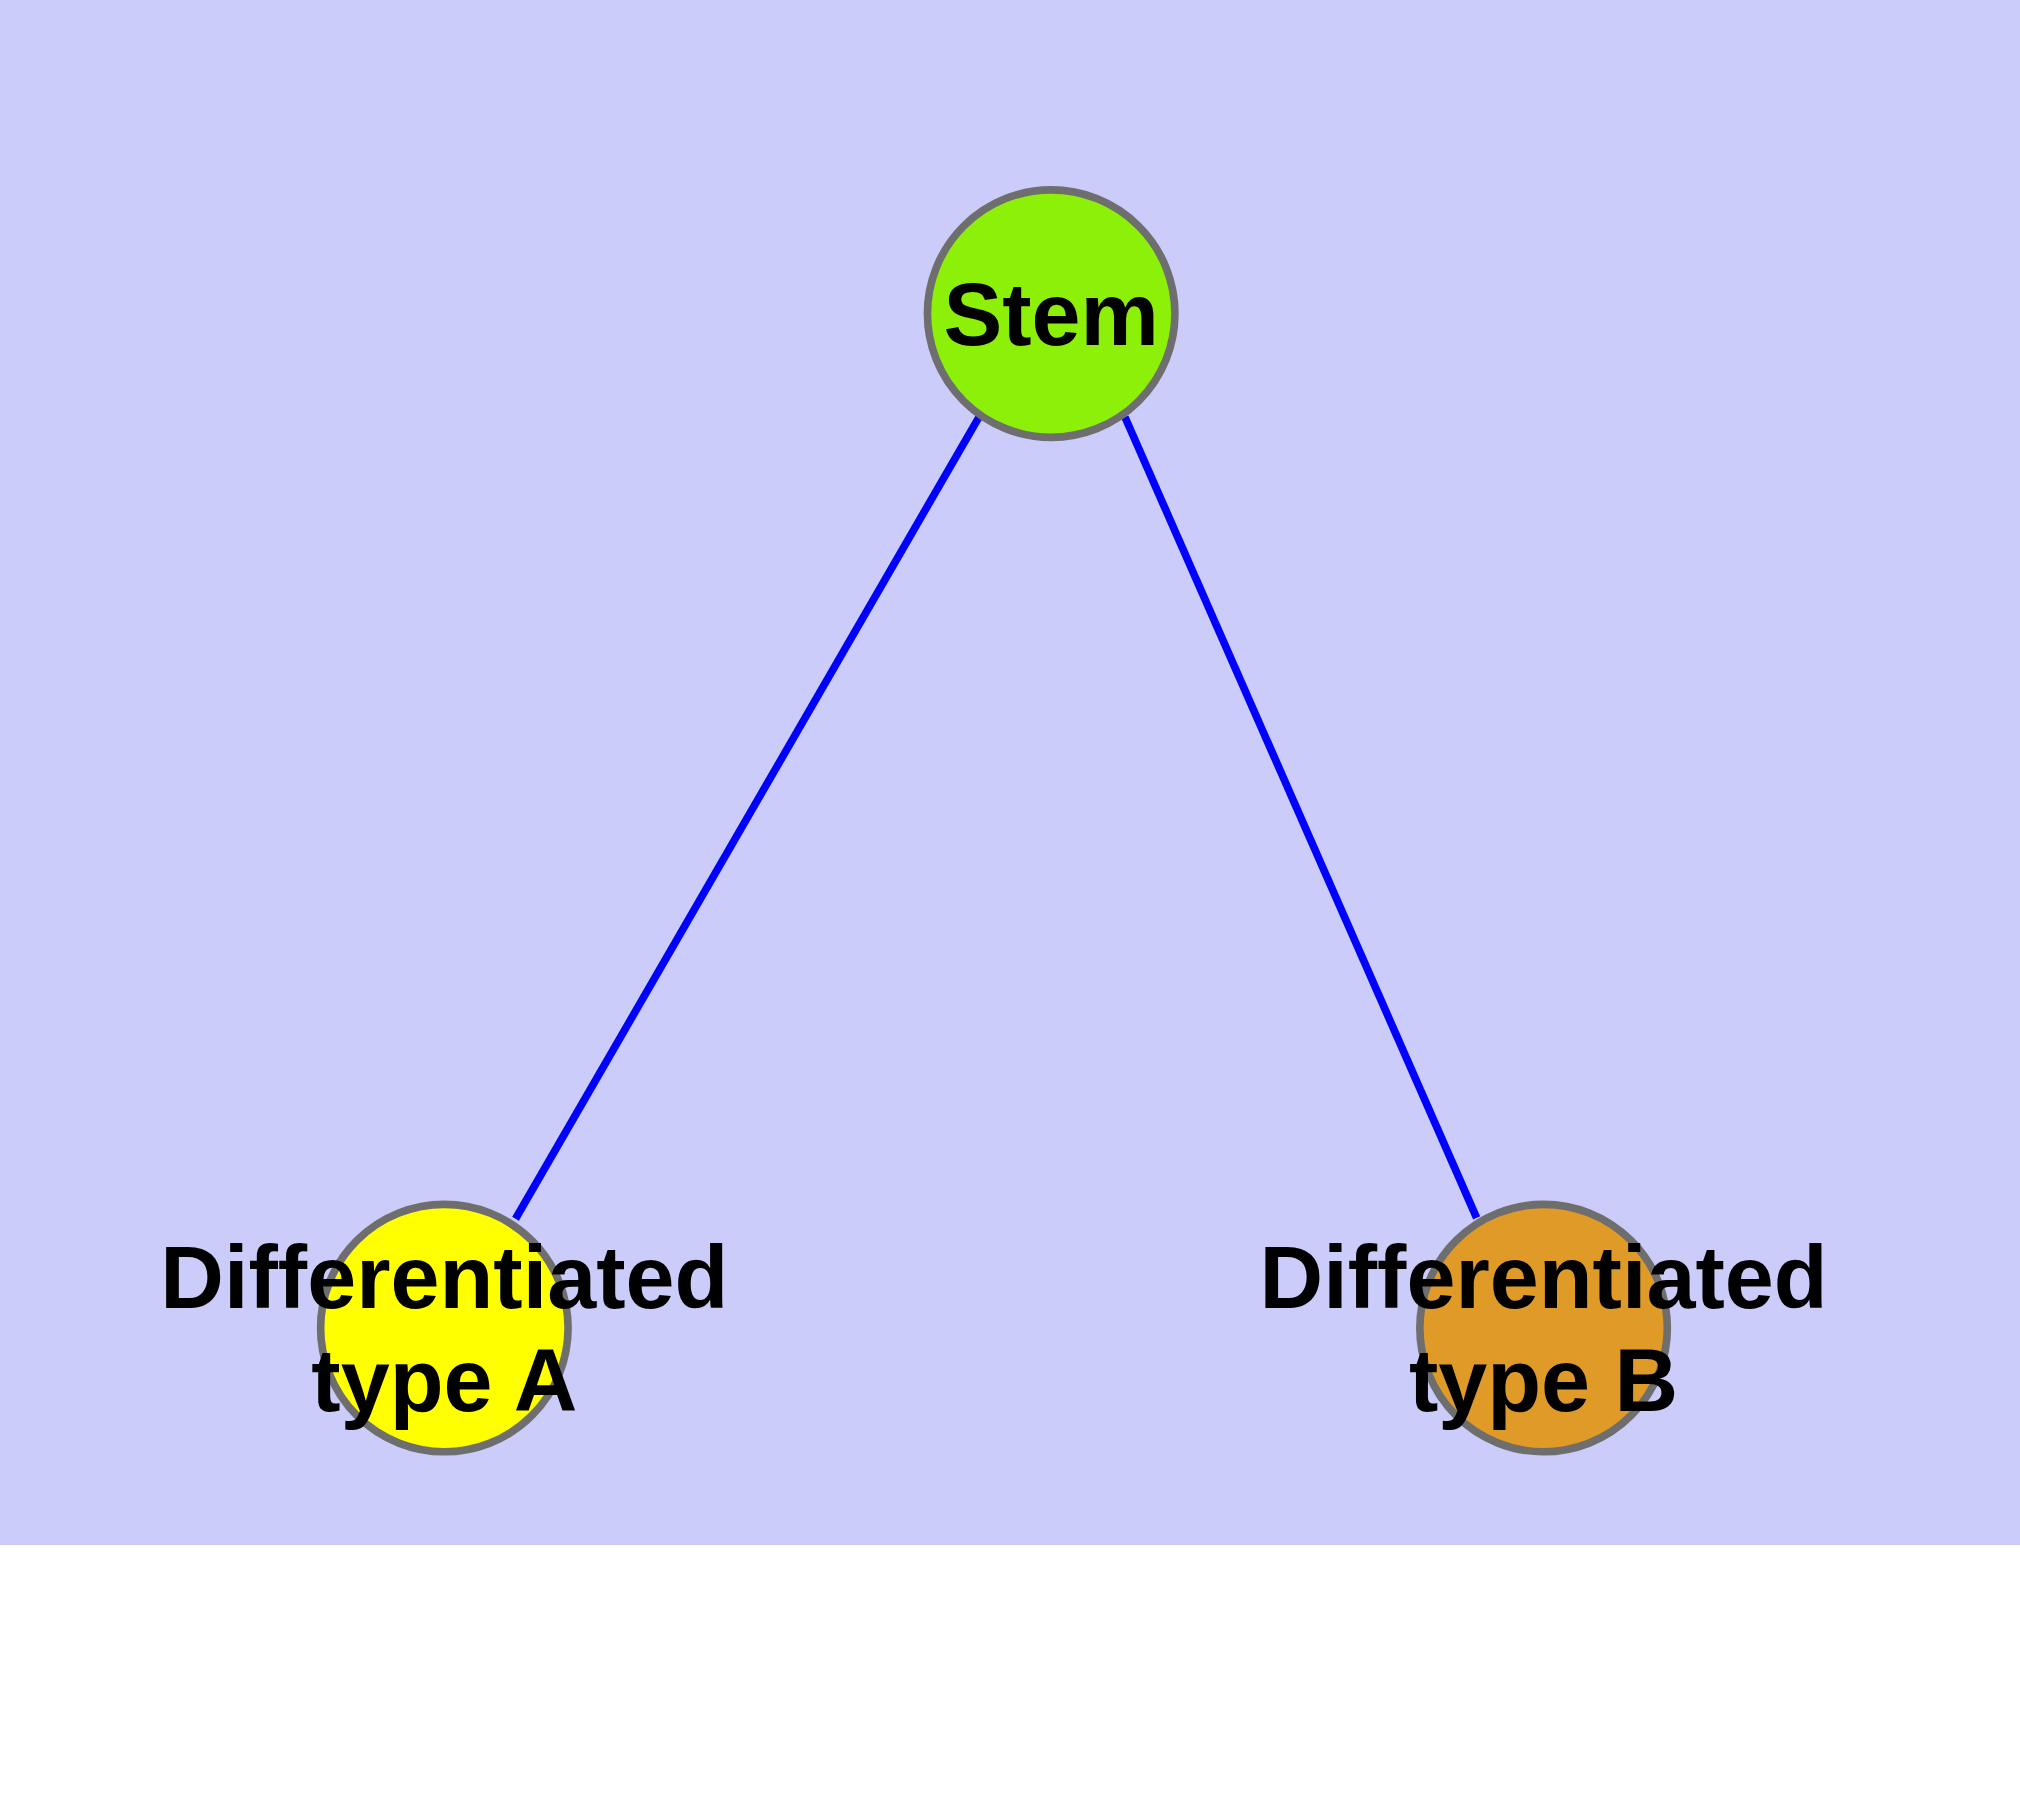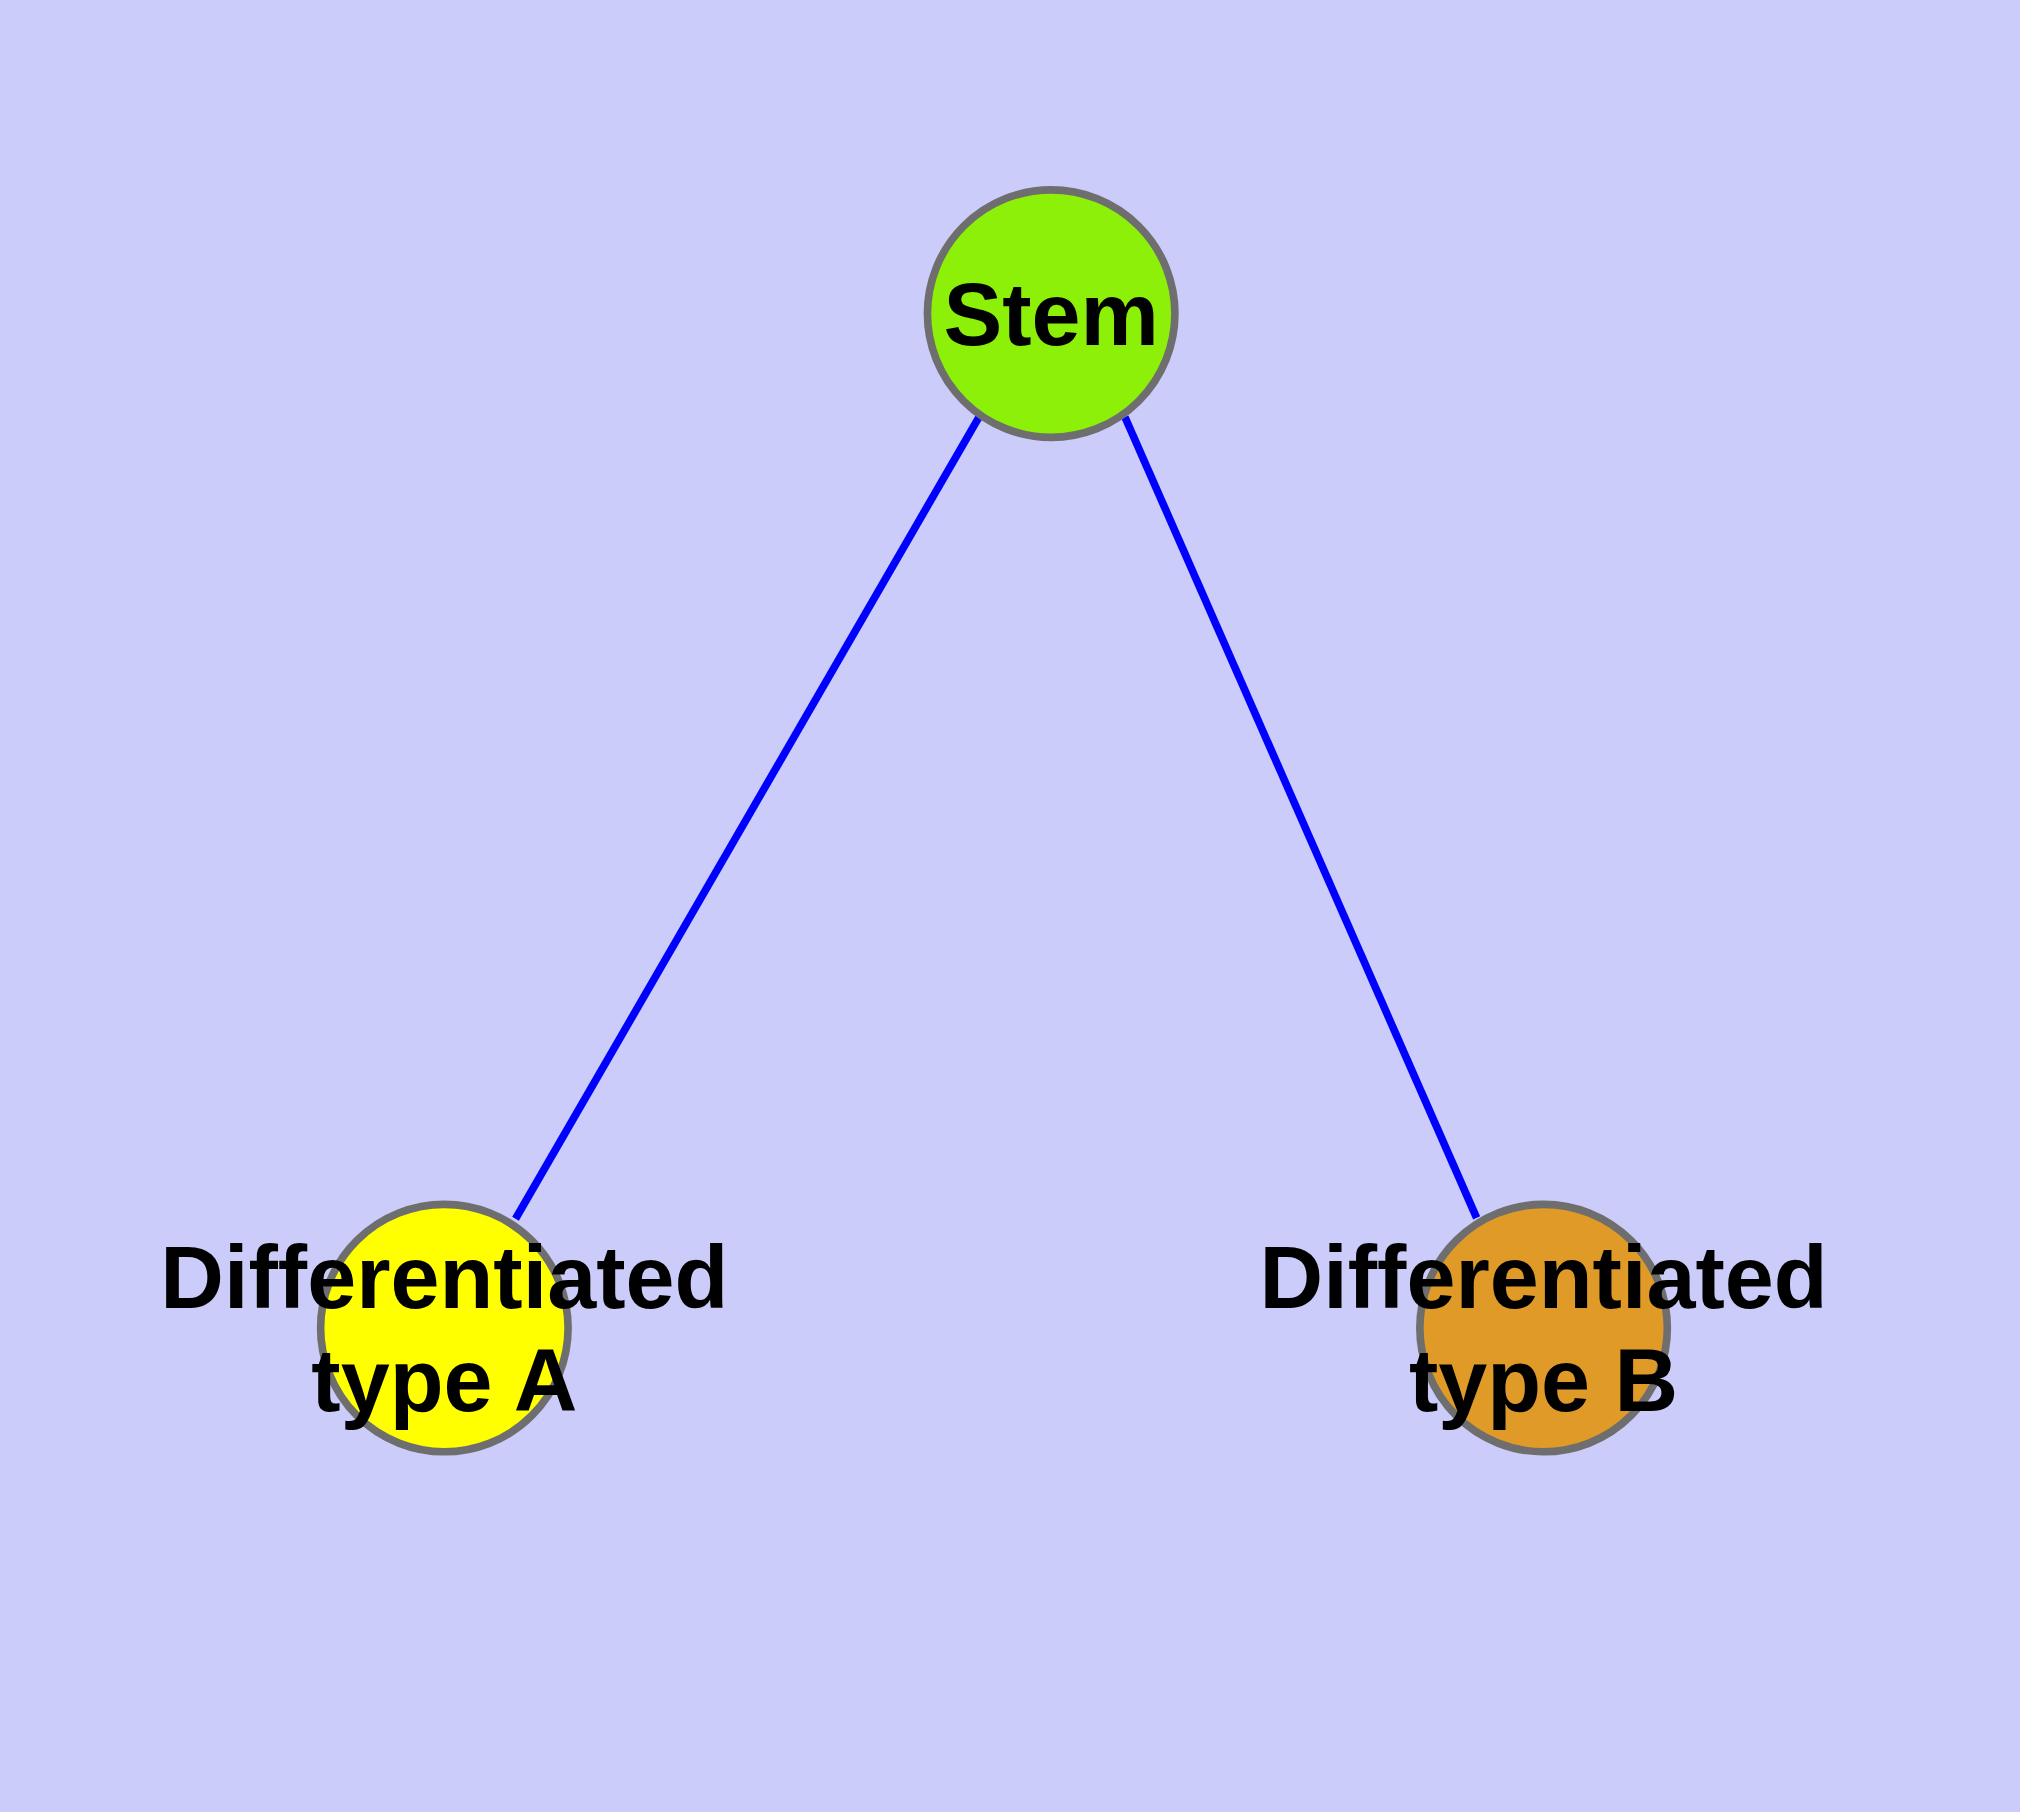--- a/index.html
+++ b/index.html
@@ -34,21 +34,21 @@
   .node-circle {
     stroke: #6e6e6e;
   }
   .edge-line {
     stroke-linecap: butt;
   }
 </style>
 </head>
 <body>
 
-<div id="canvas" style="background: rgb(204, 204, 250); width: 2021px; height: 1812px;">
+<div id="canvas" style="background: rgb(204, 204, 250); width: 2021px; height: 1545px;">
   <svg id="graph-svg" viewBox="0 0 2384 2138" xmlns="http://www.w3.org/2000/svg">
 
     <rect x="0" y="0" width="2384" height="2138" fill="#ccccfa"></rect>
 
     <line class="edge-line" x1="1156" y1="490" x2="608" y2="1438" stroke="#0000ff" stroke-width="9"></line>
     <line class="edge-line" x1="1327" y1="492" x2="1742" y2="1437" stroke="#0000ff" stroke-width="9"></line>
 
     <g>
       <circle class="node-circle" cx="1240" cy="370" r="146" fill="#8cf008" stroke="#6e6e6e" stroke-width="9"></circle>
       <text class="node-label" x="1240" y="370" dy="0.36em" font-size="104">Stem</text>

